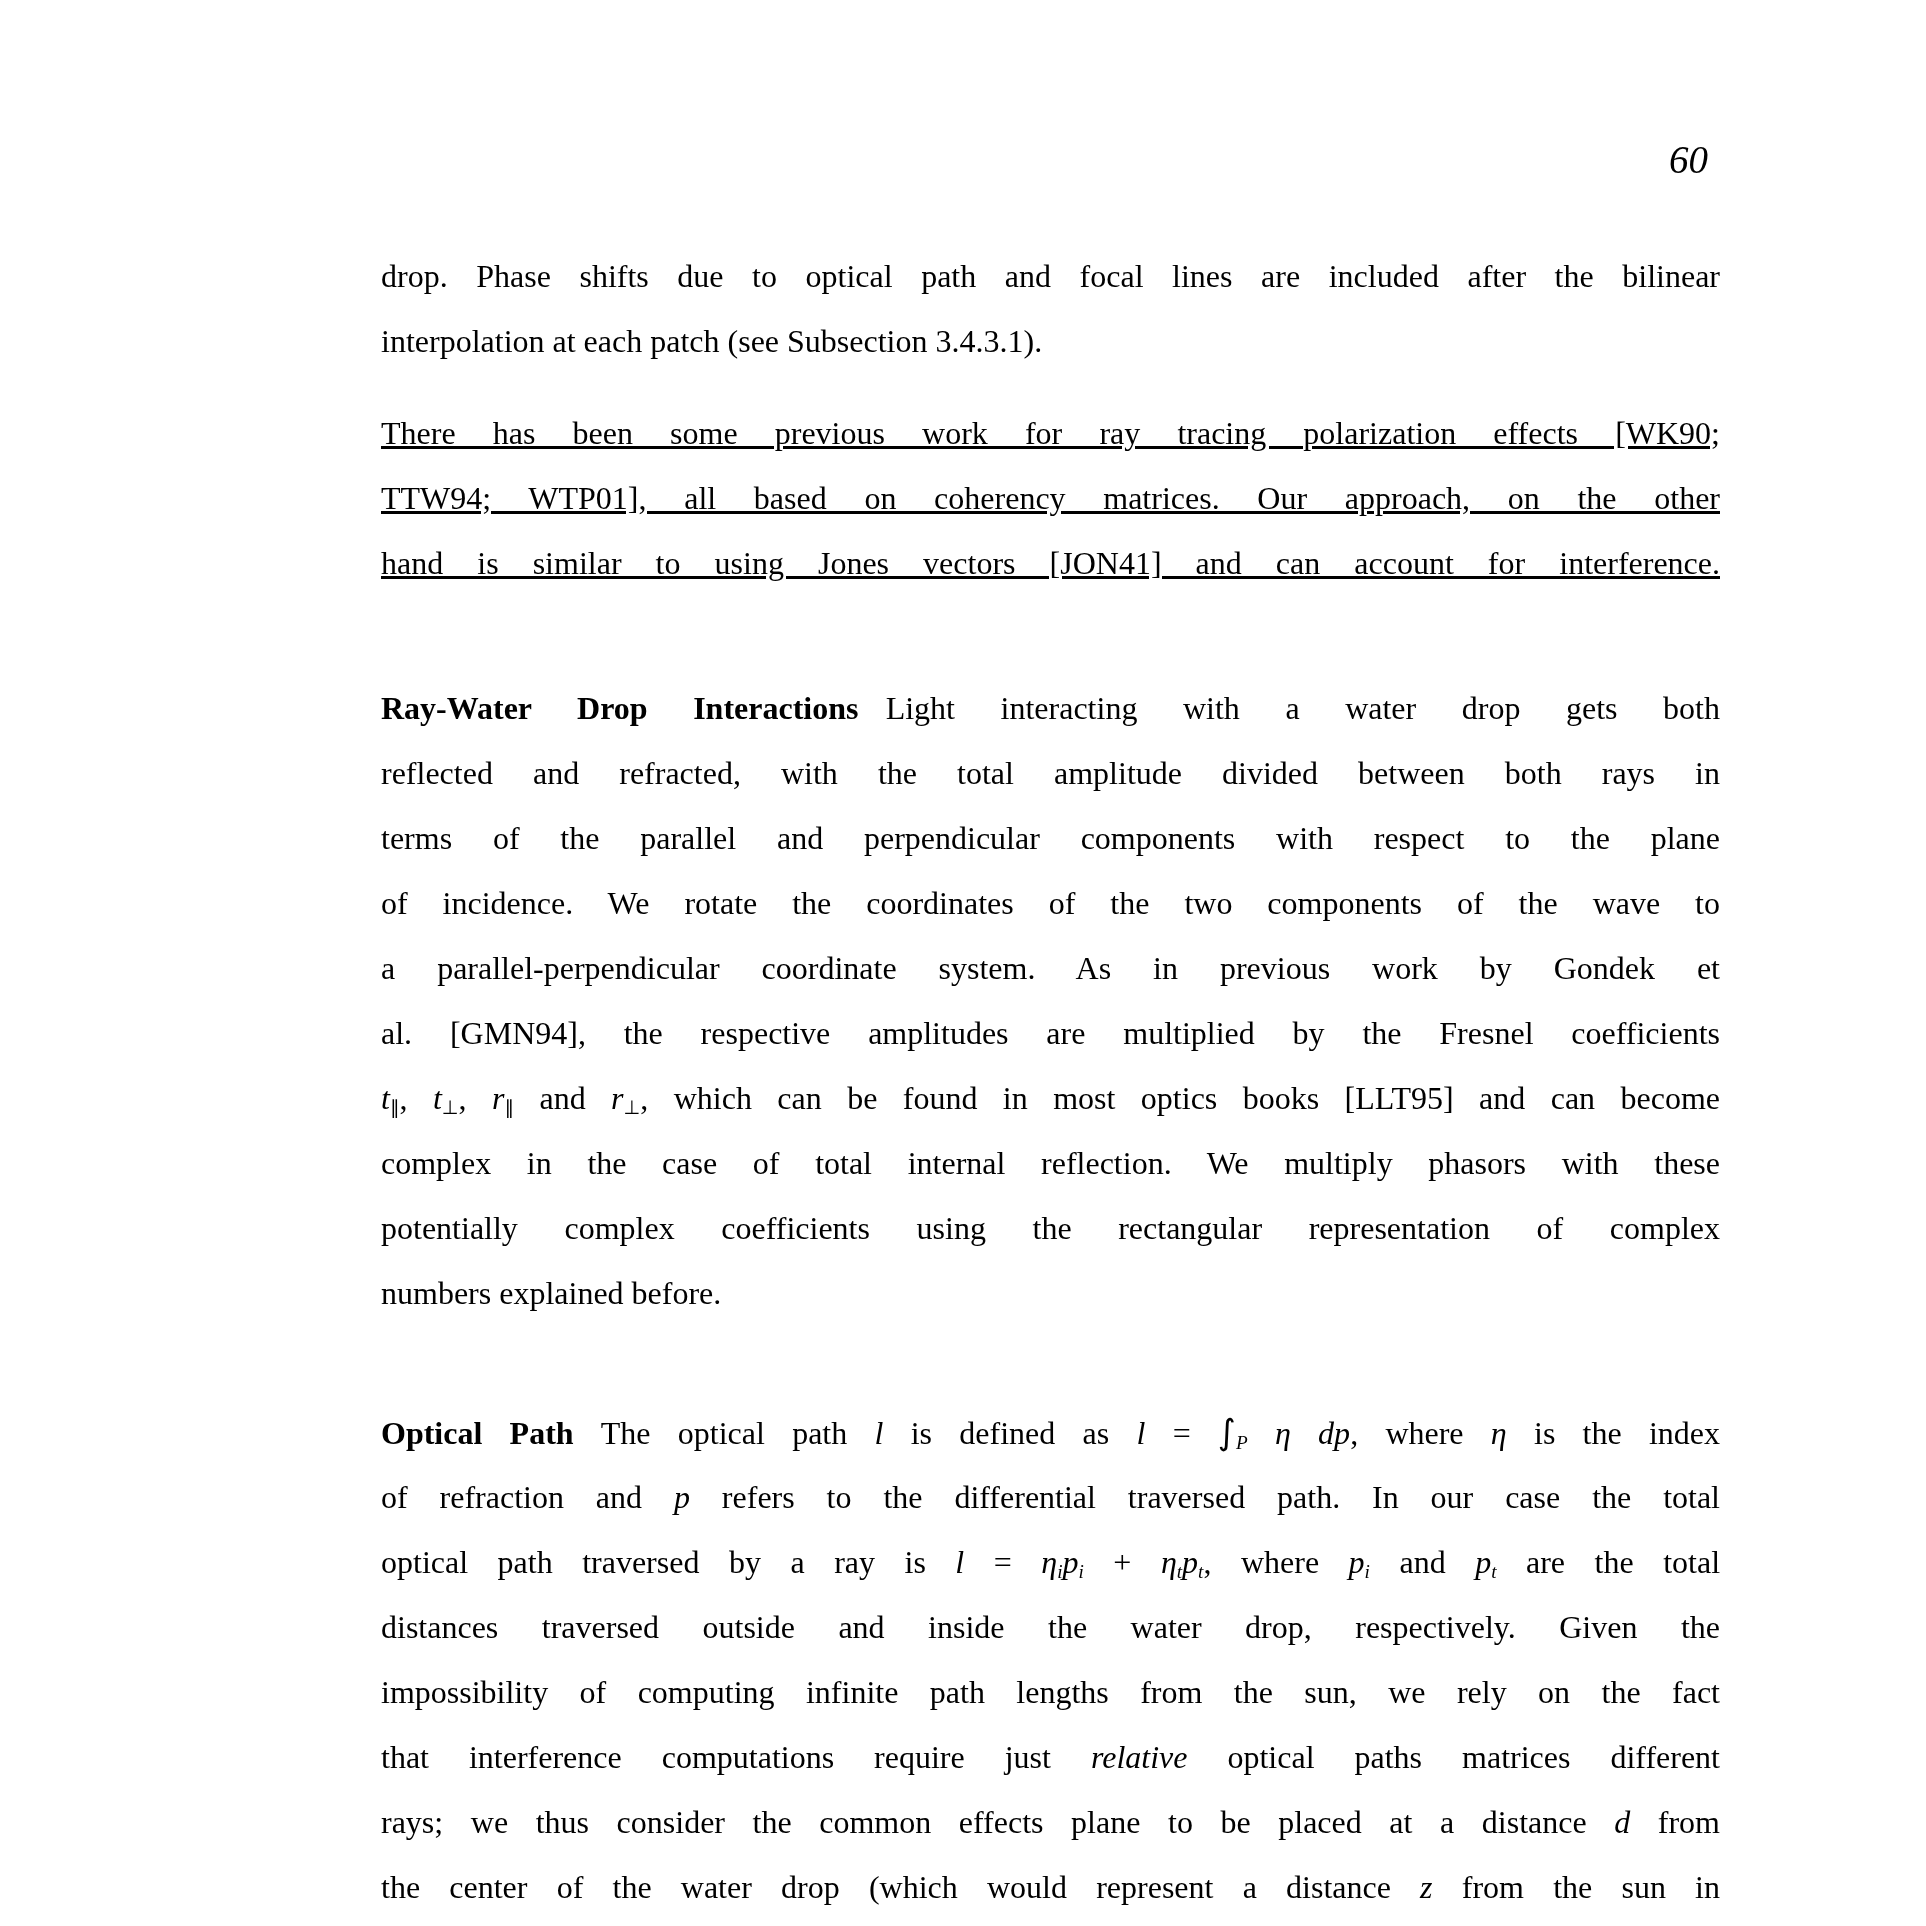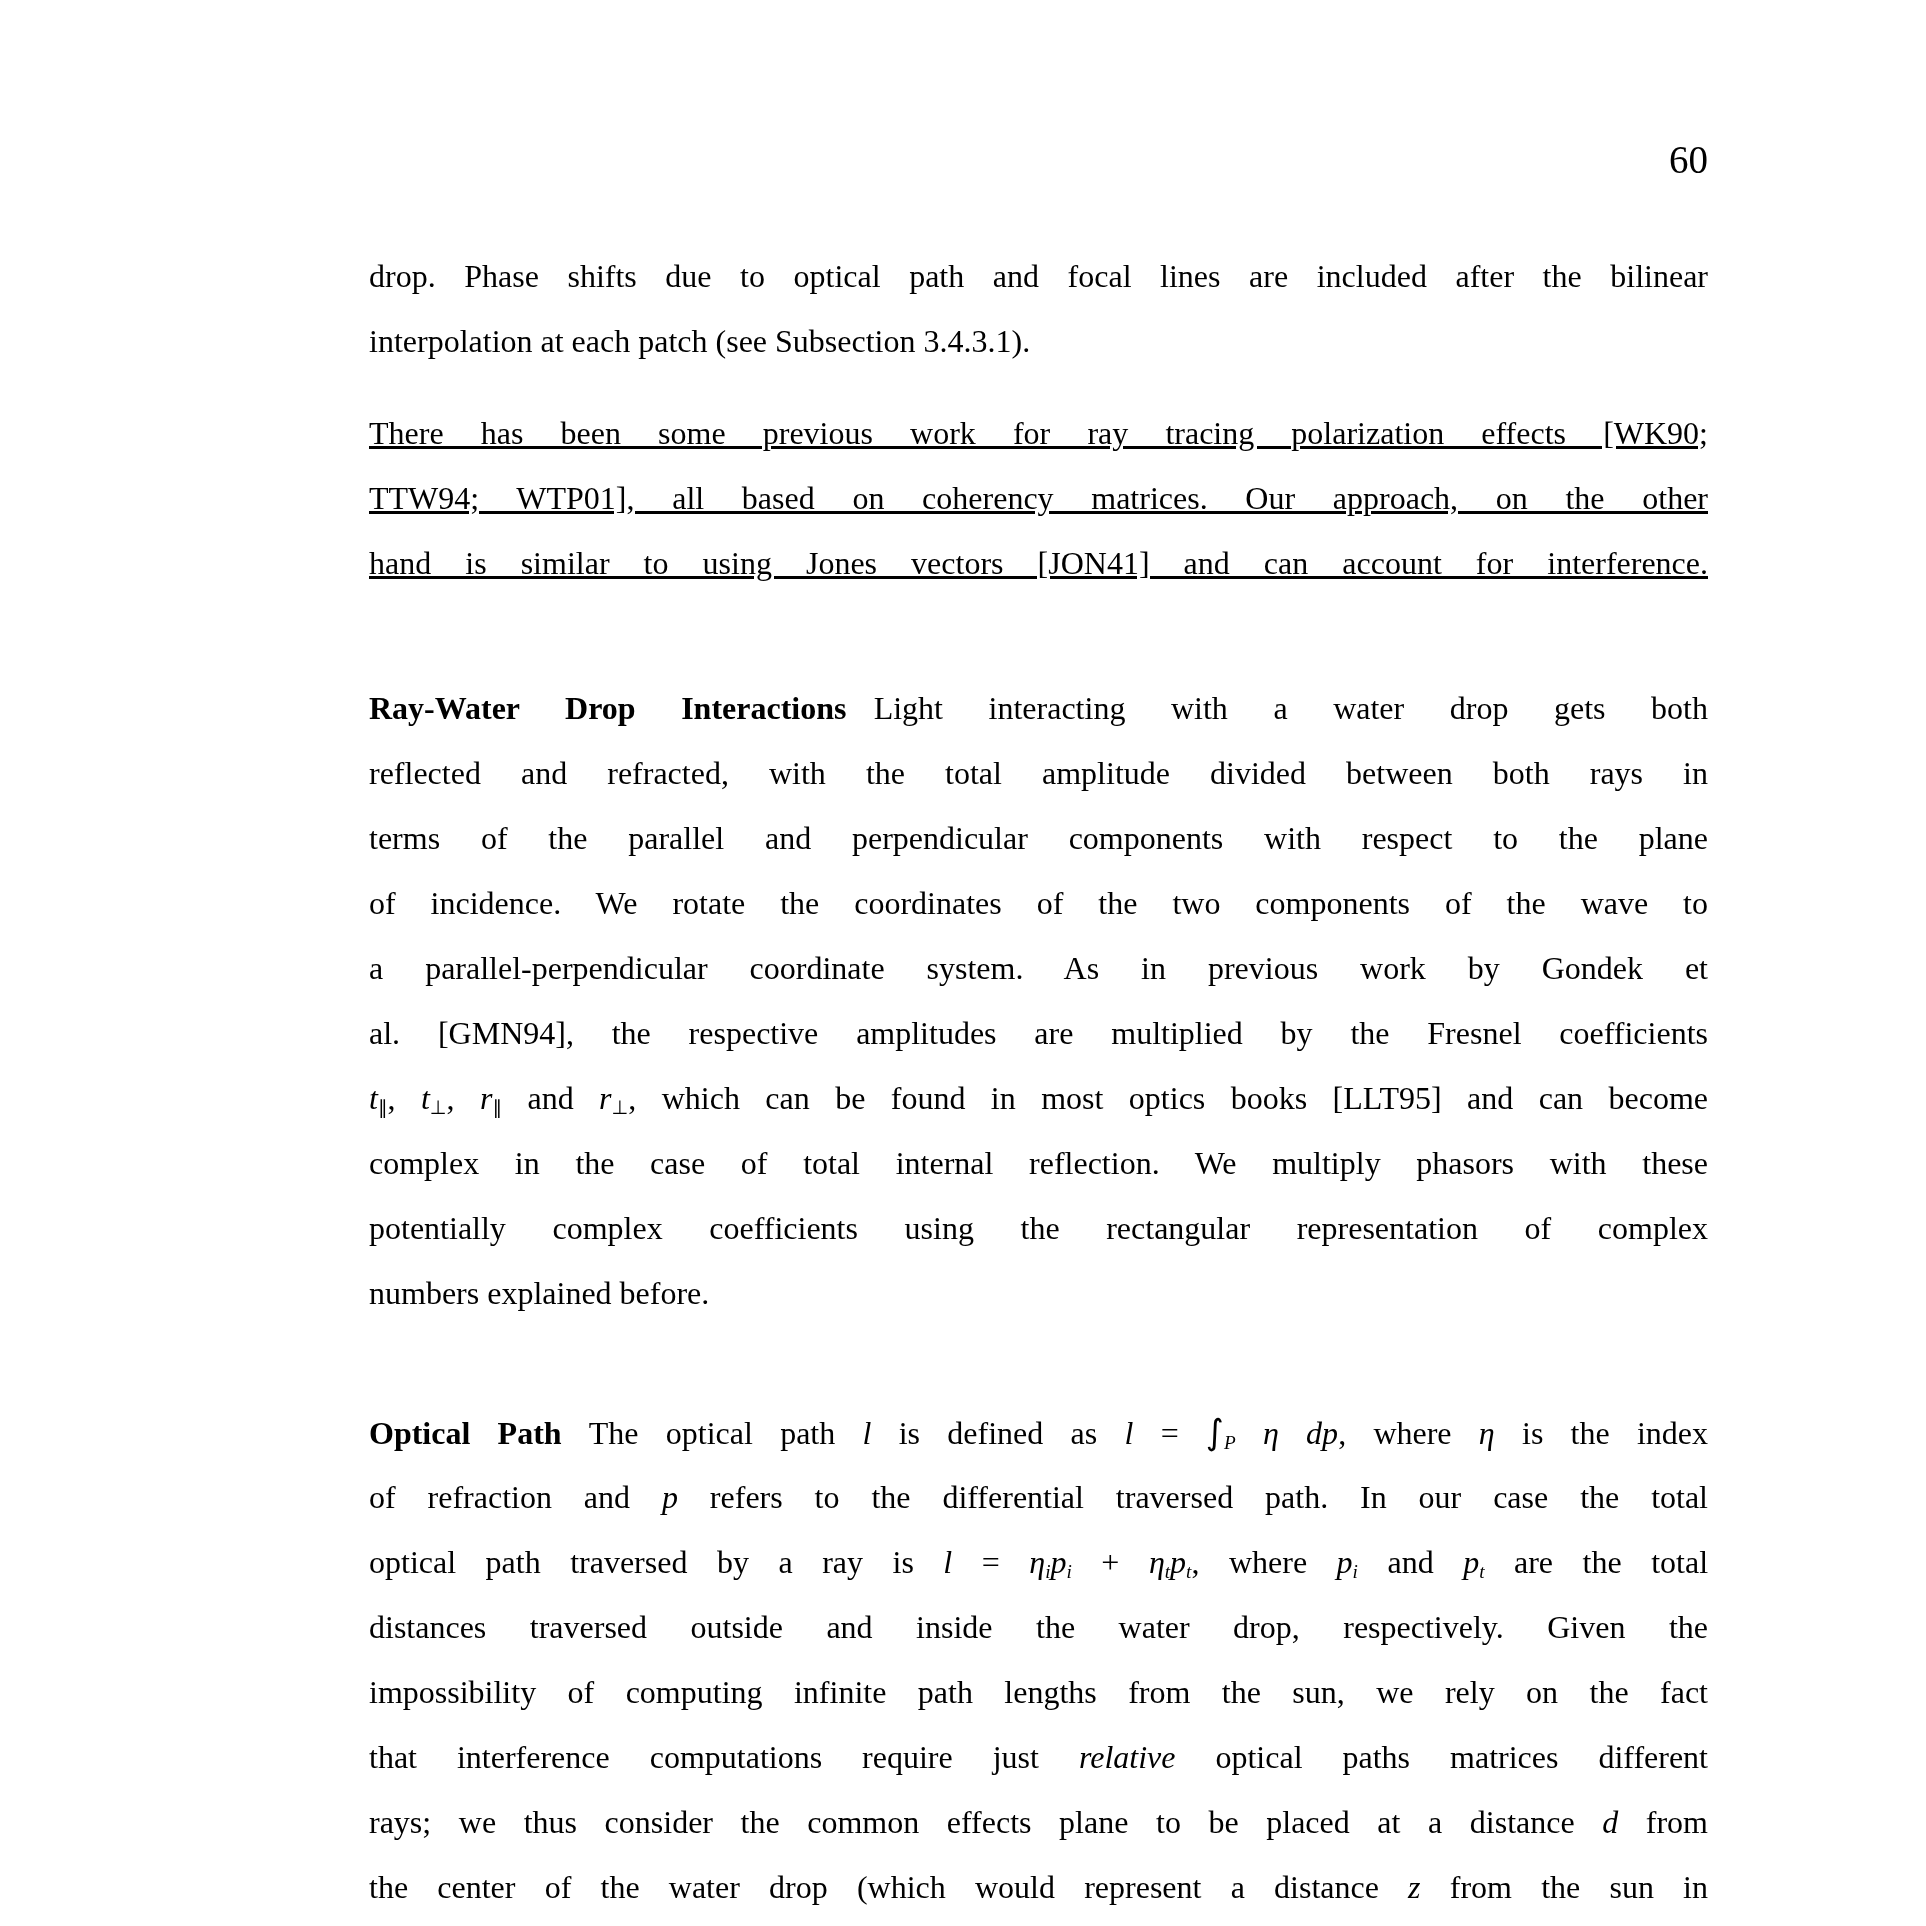--- a/index.html
+++ b/index.html
@@ -13,28 +13,29 @@
     position: relative;
     width: 1965px; height: 2542px;
     background: #ffffff;
     overflow: hidden;
   }
   .pageno {
     position: absolute;
     left: 369px; width: 1339px; top: 139px;
     font-size: 39px; line-height: 1.1;
     text-align: right;
+    font-style: italic;
   }
   .textcol {
     position: absolute;
     left: 369px; top: 0; width: 1339px; height: 2542px;
   }
   .para {
     position: absolute;
-    left: 0; width: 1339px;
+    left: 12px; width: 1339px;
     font-size: 32px;
     line-height: 65px;
   }
   .line {
     text-align: justify;
     text-align-last: justify;
     height: 65px;
     overflow: visible;
   }
   .line.lastline {

